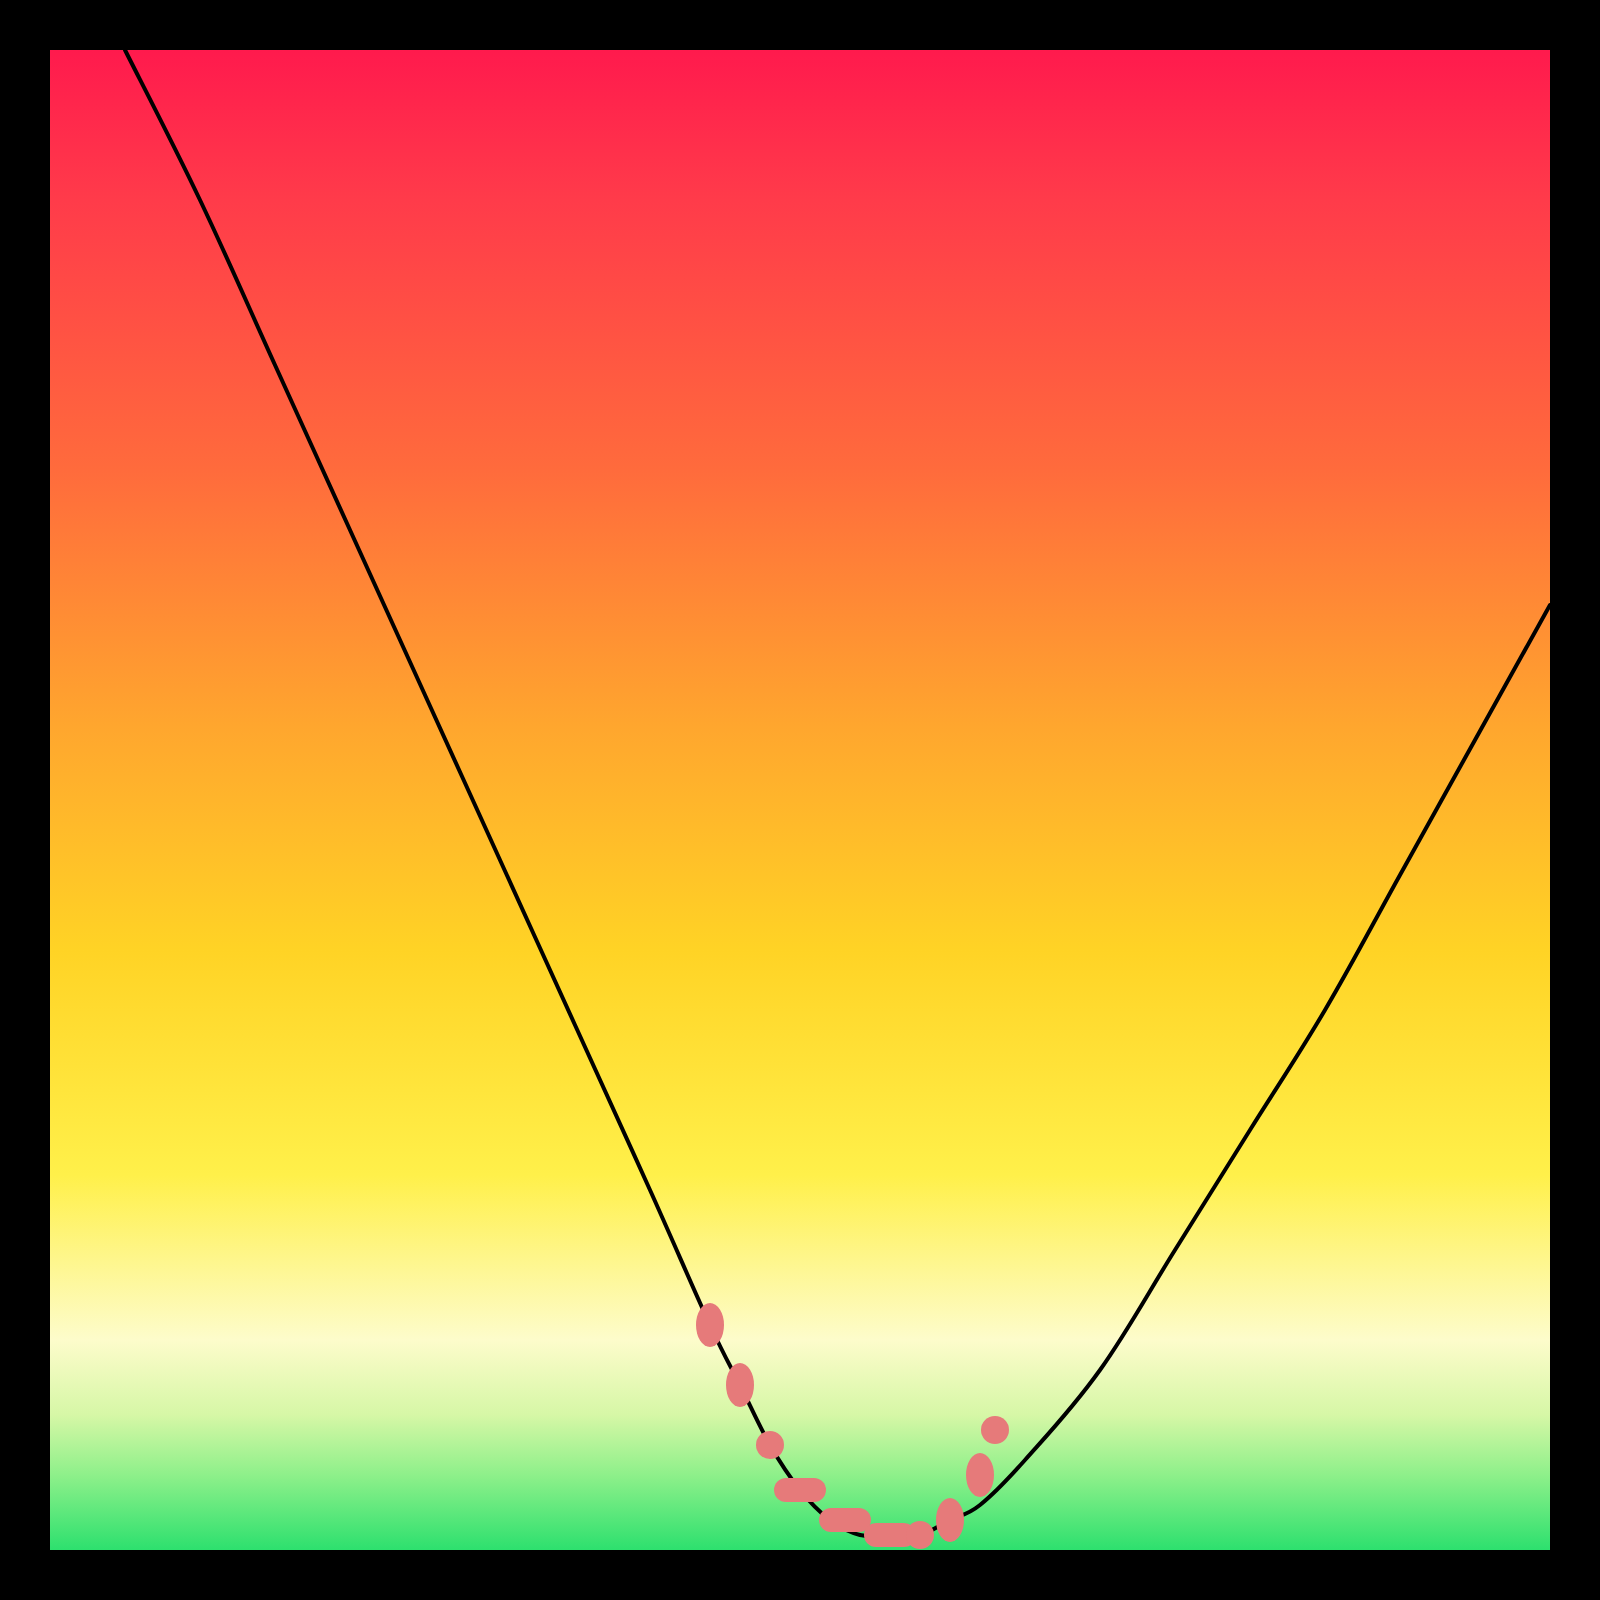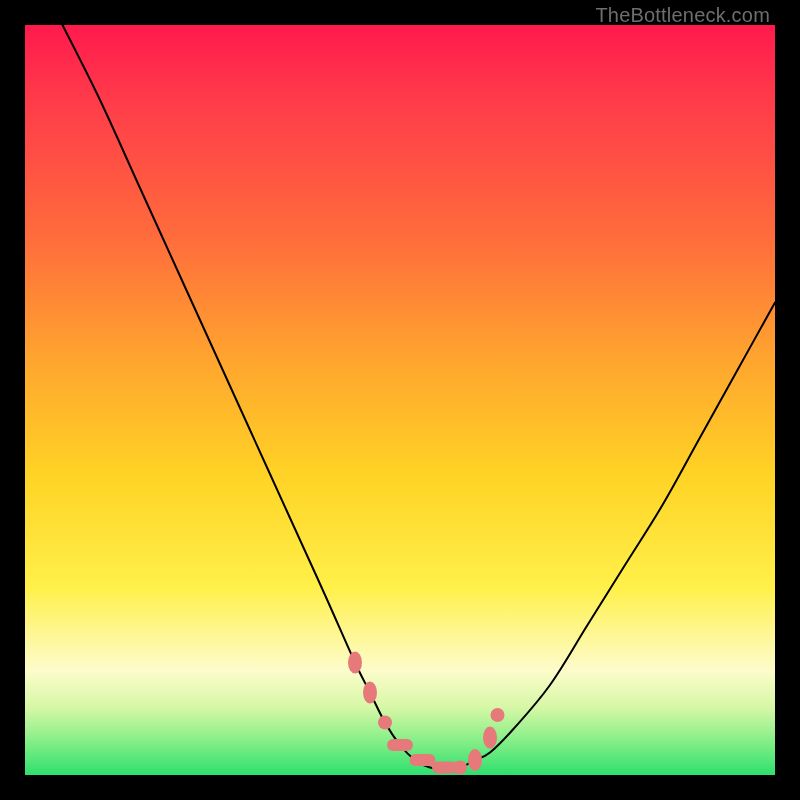--- a/index.html
+++ b/index.html
@@ -87,14 +87,13 @@
           <rect x="362" y="714" width="26" height="12" rx="6" ry="6" class="marker-pill"></rect>
           <rect x="384.5" y="729" width="26" height="12" rx="6" ry="6" class="marker-pill"></rect>
           <rect x="407.00000000000006" y="736.5" width="26" height="12" rx="6" ry="6" class="marker-pill"></rect>
           <circle cx="434.99999999999994" cy="742.5" r="7" class="marker"></circle>
           <ellipse cx="450" cy="735" rx="7" ry="11" class="marker"></ellipse>
           <ellipse cx="465" cy="712.5" rx="7" ry="11" class="marker"></ellipse>
           <circle cx="472.5" cy="690" r="7" class="marker"></circle>
         </g>
     </svg>
   </div>
-  <div class="watermark">TheBottleneck.com</div>
 </div>
 
 </body></html>

